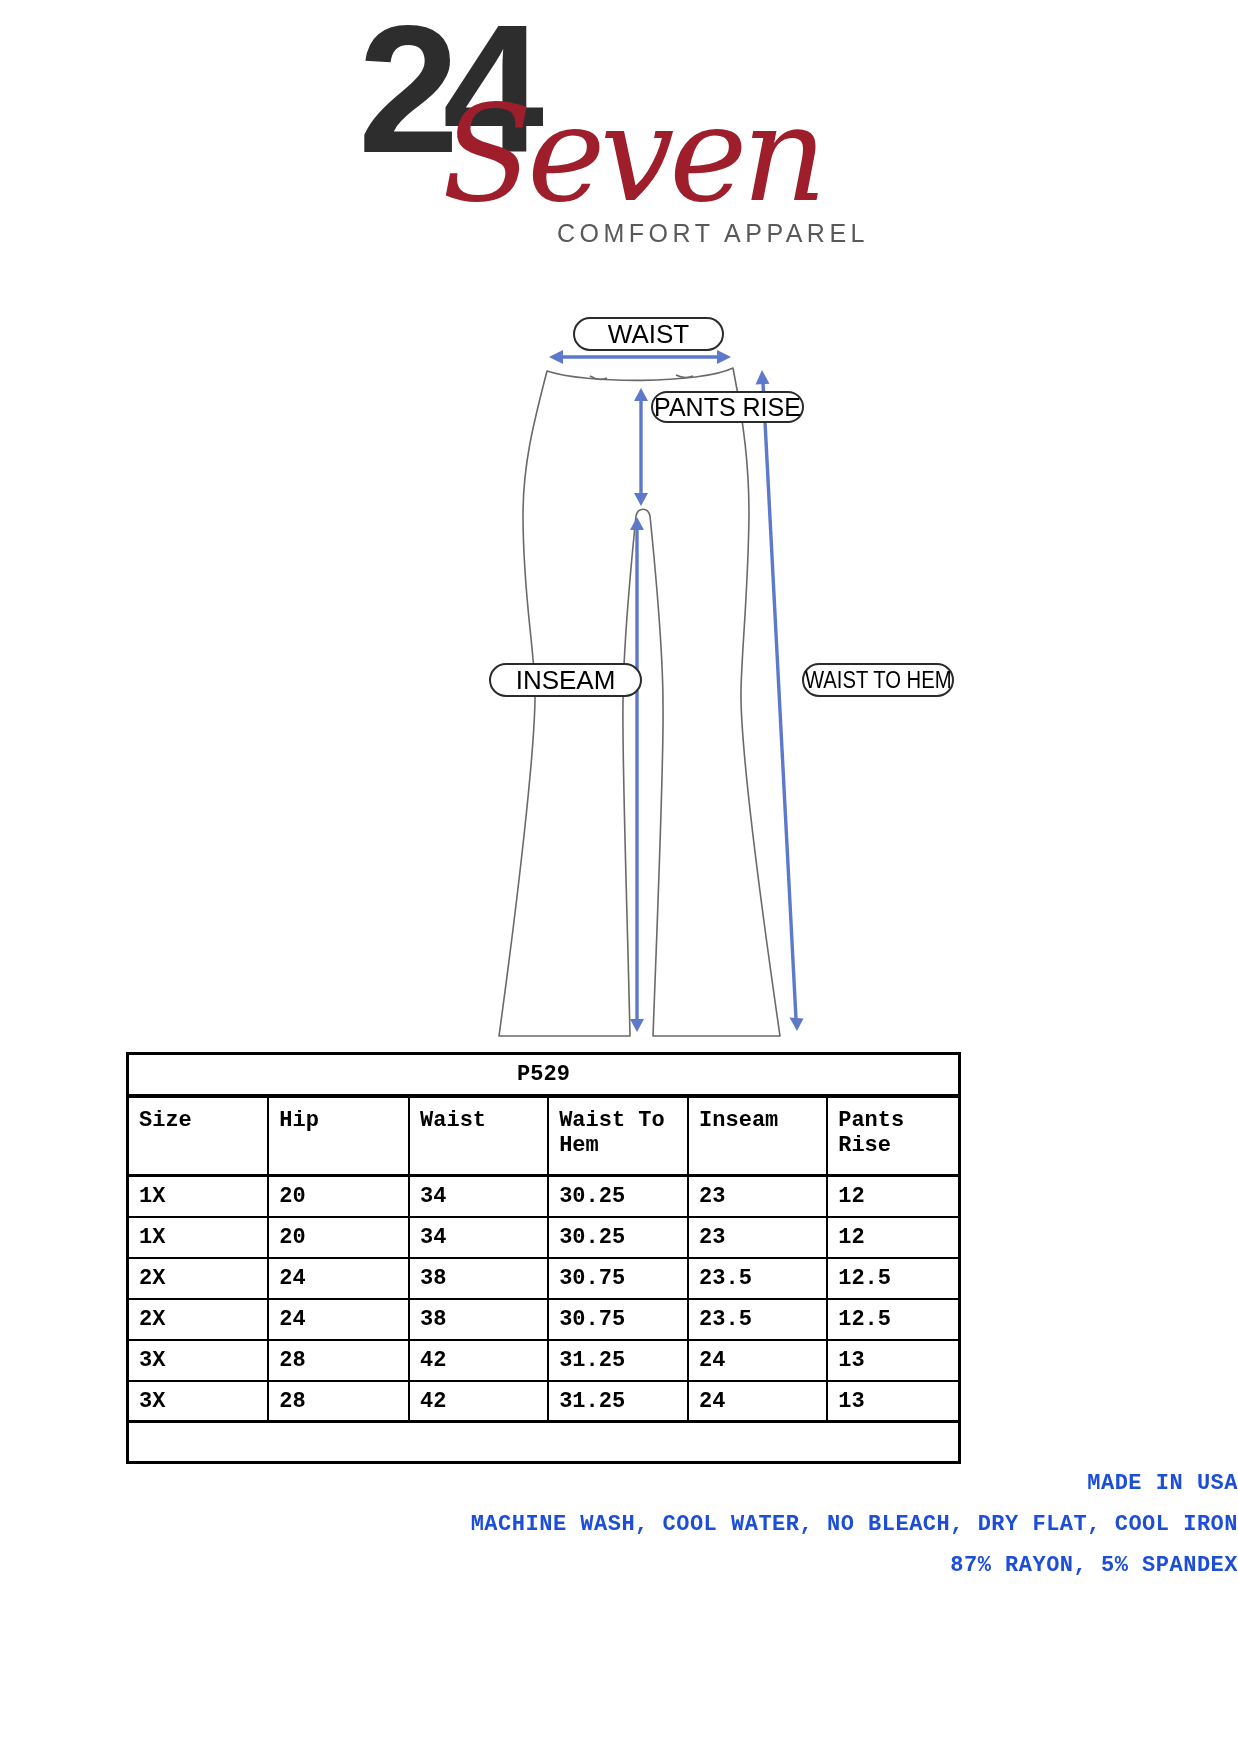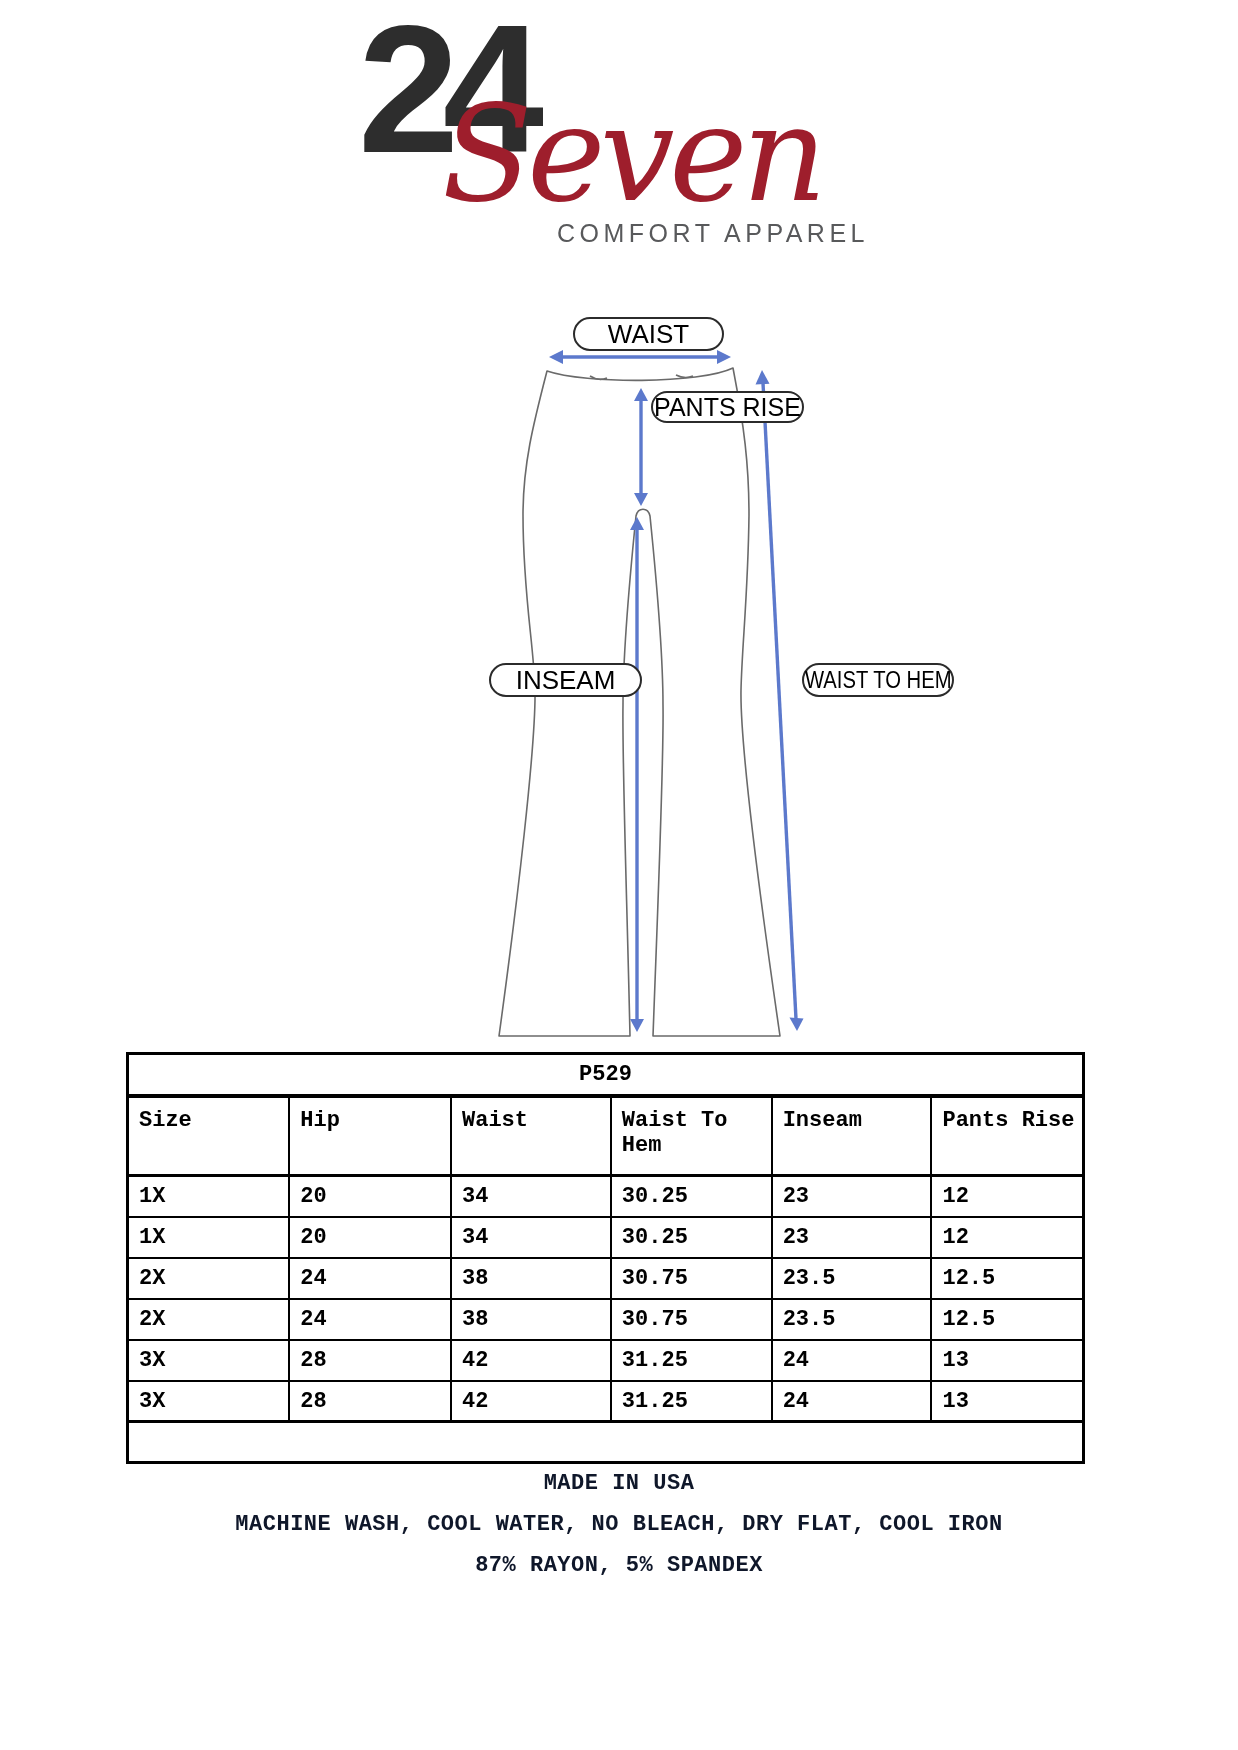--- a/index.html
+++ b/index.html
@@ -77,21 +77,21 @@
   .outline { fill: #ffffff; stroke: #6a6a6a; stroke-width: 1.6; stroke-linejoin: round; }
   .outline-open { fill: none; stroke: #6a6a6a; stroke-width: 1.6; }
   .blue-line { fill: none; stroke: var(--arrow-blue, #5c79cc); stroke-width: 3.4; }
   .blue-head { fill: var(--arrow-blue, #5c79cc); stroke: none; }
 
   
   .size-table {
     position: absolute;
     left: 126px;
     top: 1052px;
-    width: 959px;
+    width: 835px;
     border-collapse: collapse;
     table-layout: fixed;
     font-family: "Liberation Mono", "DejaVu Sans Mono", monospace;
     font-weight: bold;
     font-size: 22px;
     color: #000000;
     border: 3px solid #000000;
   }
   .size-table td, .size-table th {
     border: 2px solid #000000;
@@ -111,26 +111,26 @@
     font-weight: bold;
   }
   .size-table tbody td { height: 41px; padding-top: 7px; }
   .size-table tr.empty-row td { height: 41px; border-top: 3px solid #000000; }
 
   
   .footer {
     position: absolute;
     left: 0; right: 0;
     top: 1463px;
-    text-align: center;
+    text-align: right;
     font-family: "Liberation Mono", "DejaVu Sans Mono", monospace;
     font-weight: bold;
     font-size: 22px;
     line-height: 41px;
-    color: #0f172a;
+    color: #1d4ed8;
     letter-spacing: 0.5px;
   }
 </style>
 </head>
 <body>
 
 <div class="page">
 
   <div>
     <div class="logo-number">24</div>

